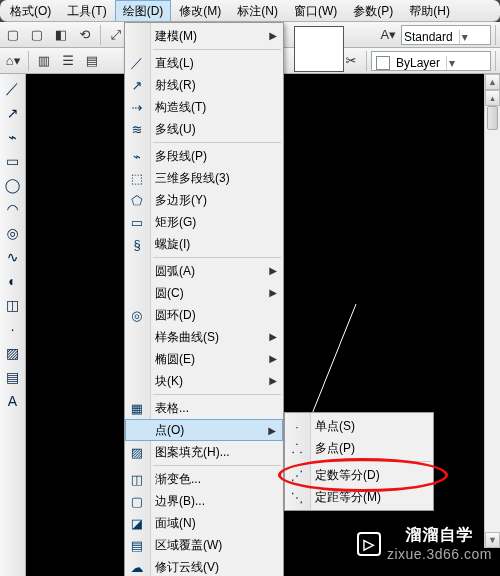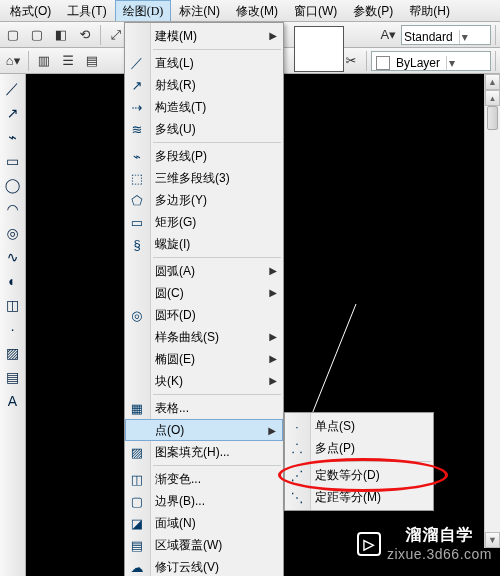--- a/index.html
+++ b/index.html
@@ -22,31 +22,31 @@
     overflow: hidden;
     position: relative;
   }
   
   .menubar {
     display: flex;
     background: linear-gradient(#f5f5f5,#e5e5e5);
     height: 22px;
     border-bottom: 1px solid var(--toolbar-border);
     padding-left: 2px;
+    border-radius: 7px;
   }
   .menubar-item {
     padding: 3px 8px;
     cursor: default;
   }
   .menubar-item.open {
     background: #cde6f7;
     border: 1px solid #7aaad4;
     border-bottom: none;
     padding: 2px 7px;
-    font-family: Liberation Serif, serif;
   }
   
   .toolbar {
     display: flex;
     align-items: center;
     background: linear-gradient(#f7f7f7,#e3e3e3);
     height: 26px;
     border-bottom: 1px solid var(--toolbar-border);
     padding: 0 2px;
     gap: 2px;
@@ -174,22 +174,22 @@
     background:#fff;border:1px solid #555;z-index:5;
   }
 </style>
 </head>
 <body>
 
 <div class="menubar">
   <div class="menubar-item">格式(O)</div>
   <div class="menubar-item">工具(T)</div>
   <div class="menubar-item open">绘图(D)</div>
+  <div class="menubar-item">修改(M)</div>
   <div class="menubar-item">标注(N)</div>
-  <div class="menubar-item">修改(M)</div>
   <div class="menubar-item">窗口(W)</div>
   <div class="menubar-item">参数(P)</div>
   <div class="menubar-item">帮助(H)</div>
 </div>
 
 <div class="toolbar">
   <div class="tb-btn">▢</div>
   <div class="tb-btn">▢</div>
   <div class="tb-btn">◧</div>
   <div class="tb-btn">⟲</div>

